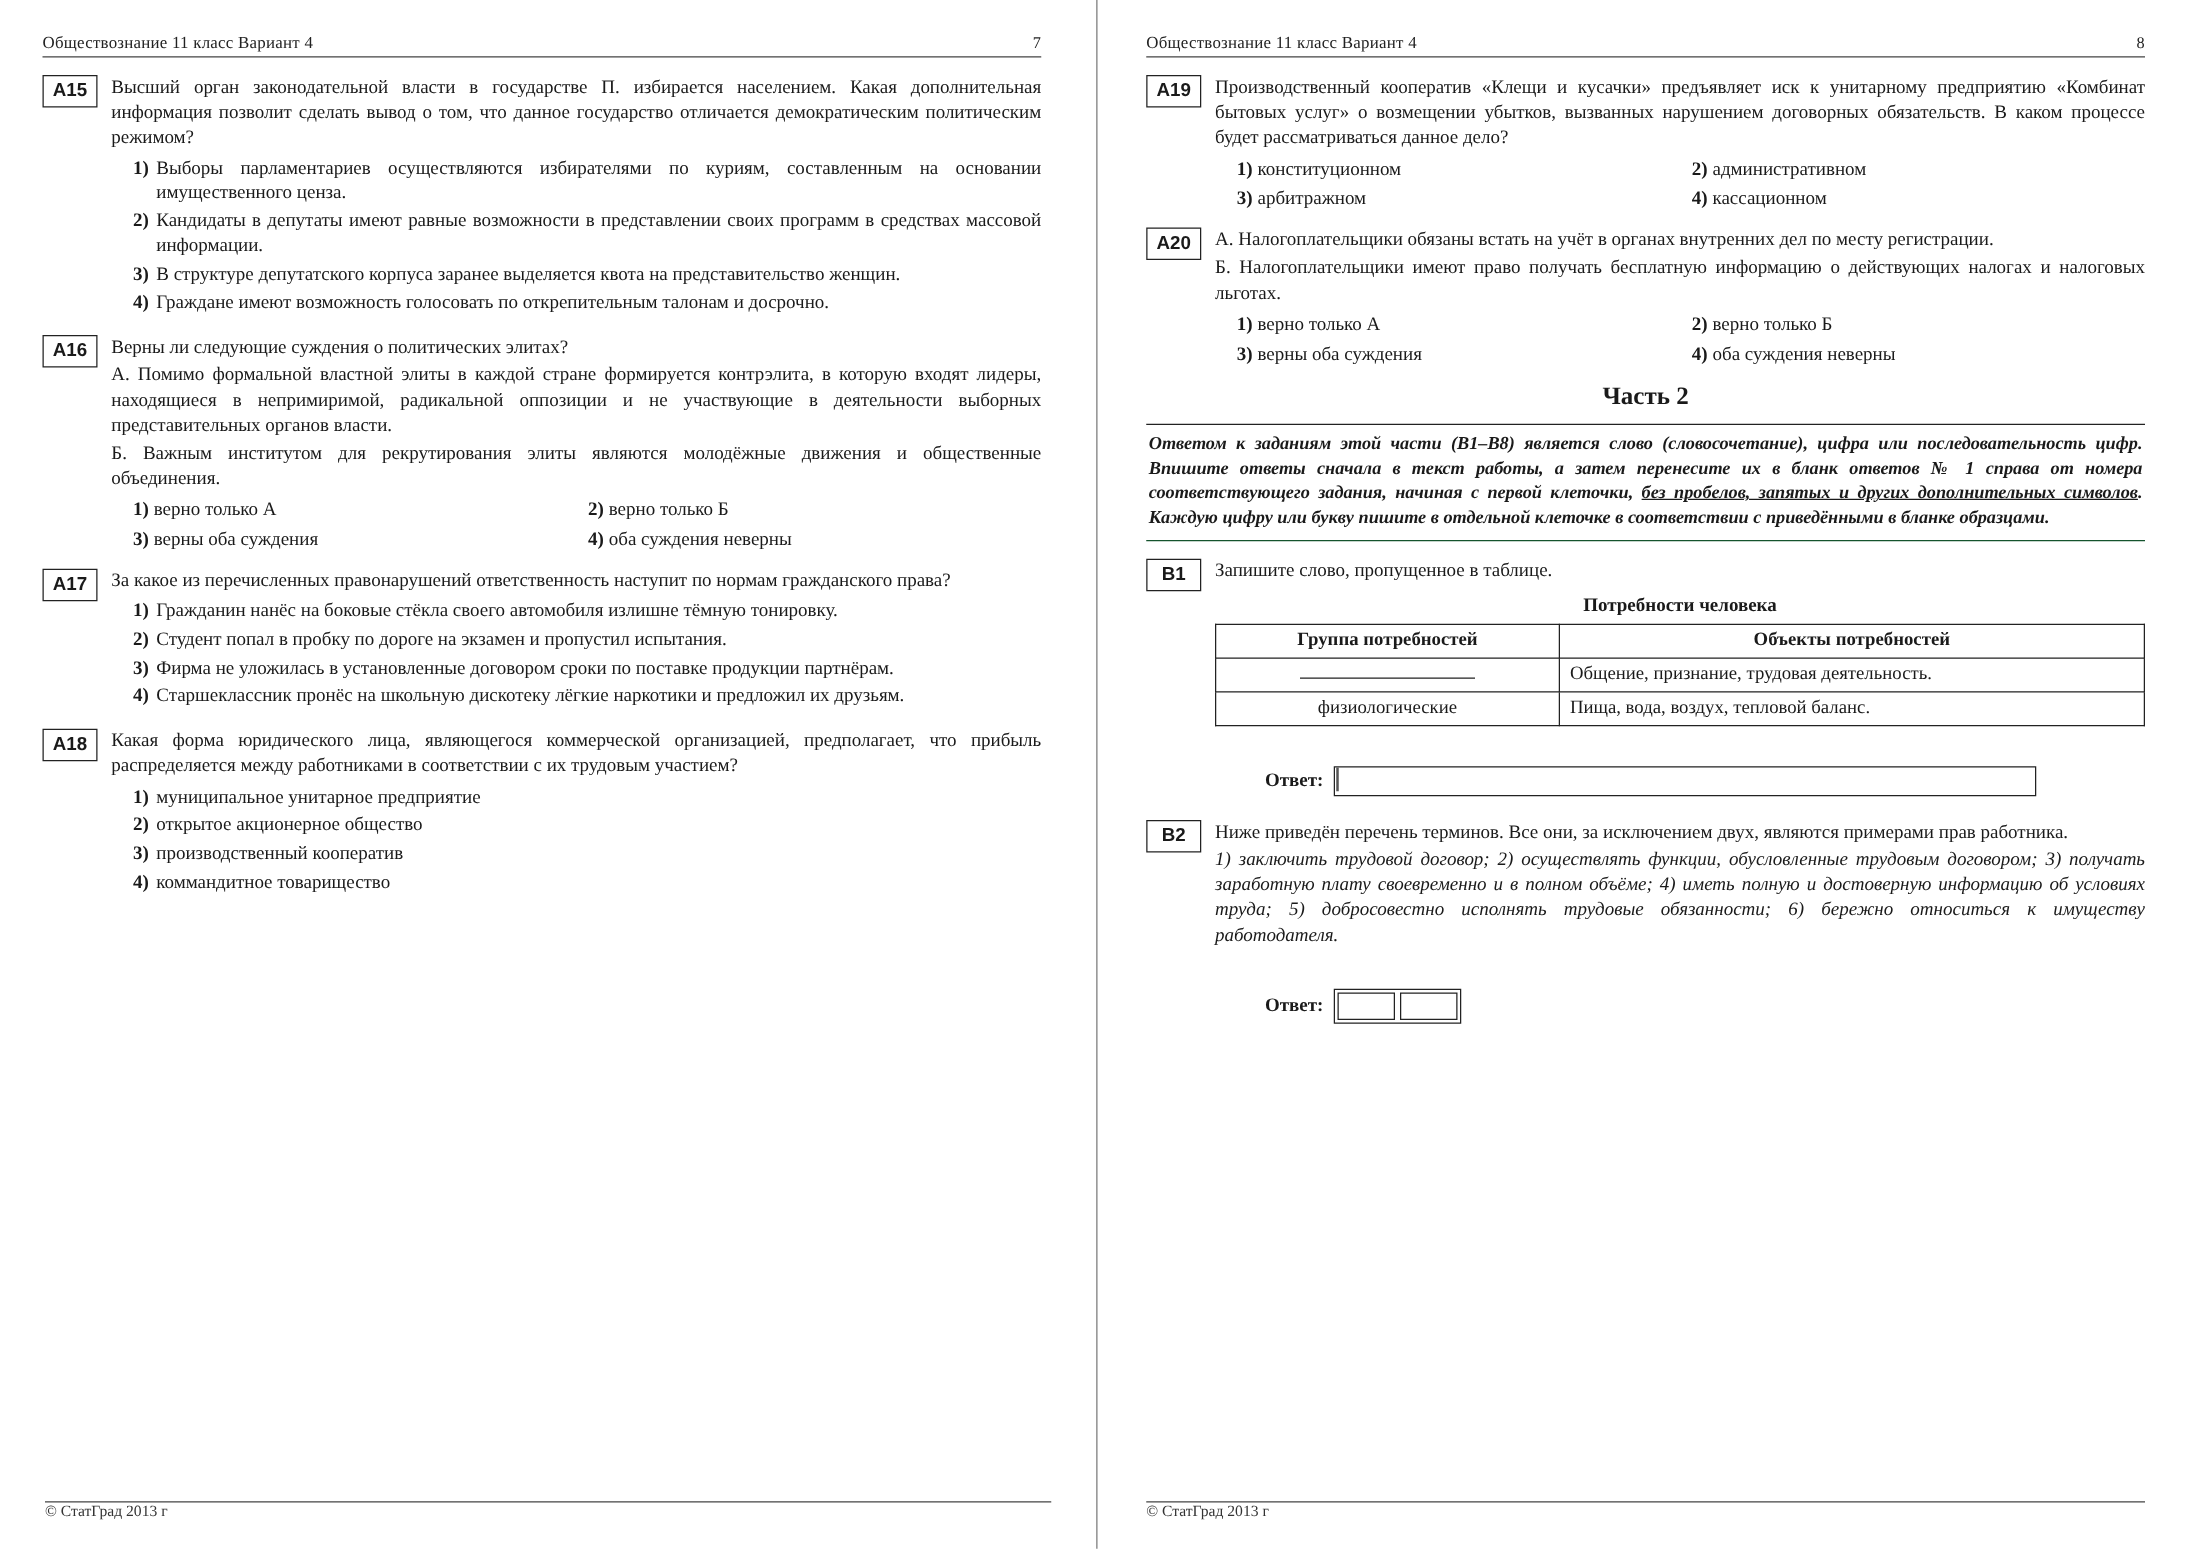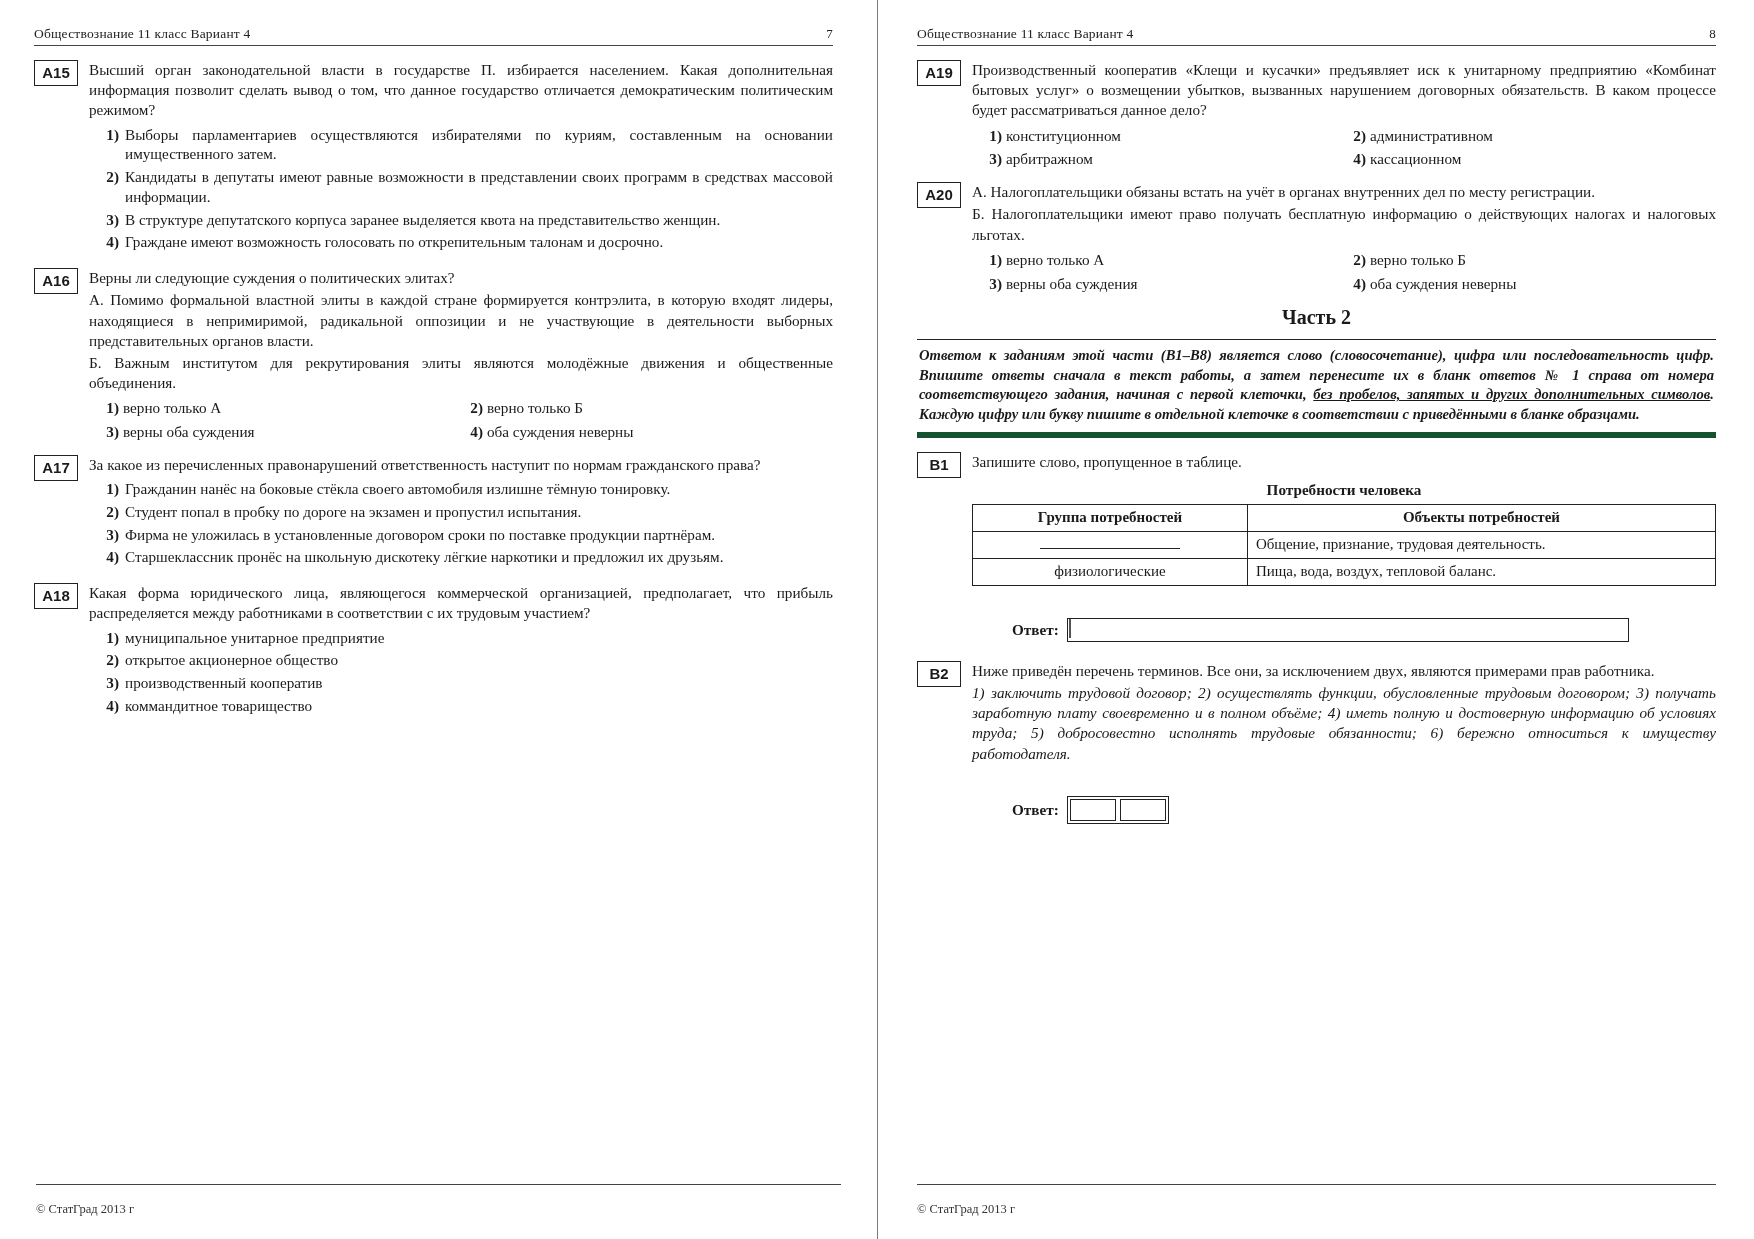--- a/index.html
+++ b/index.html
@@ -50,21 +50,21 @@
     margin-bottom: 14px;
   }
   .pagehead .ttl { font-size: 13.5px; }
   .pagehead .pg { font-size: 13px; }
   .pagefoot {
     position: absolute;
     left: 0; right: 0;
     bottom: 22px;
     border-top: 1px solid #444;
     margin: 0 36px;
-    padding-top: 17px;
+    padding-top: 0;
     font-size: 12.5px;
     color: #333;
   }
   .page-right .pagefoot { margin: 0 38px 0 40px; }
 
   .task {
     display: flex;
     align-items: flex-start;
     margin-bottom: 13px;
   }
@@ -132,21 +132,21 @@
   }
 
   .part-title {
     text-align: center;
     font-weight: bold;
     font-size: 20px;
     margin: 12px 0 10px 0;
   }
   .instr {
     border-top: 1px solid #222;
-    border-bottom: 6px solid #14532d;
+    border-bottom: 1px solid #14532d;
     padding: 6px 2px 7px 2px;
     font-style: italic;
     font-weight: bold;
     font-size: 14.6px;
     line-height: 1.34;
     text-align: justify;
     margin-bottom: 14px;
   }
   .instr u { text-decoration: underline; }
 
@@ -222,21 +222,21 @@
     <div class="pagehead">
       <div class="ttl">Обществознание  11 класс  Вариант 4</div>
       <div class="pg">7</div>
     </div>
 
     <div class="task">
       <div class="tasknum">А15</div>
       <div class="taskbody">
         <p>Высший орган законодательной власти в государстве П. избирается населением. Какая дополнительная информация позволит сделать вывод о том, что данное государство отличается демократическим политическим режимом?</p>
         <ol class="opts">
-          <li><span class="mk">1)</span><span>Выборы парламентариев осуществляются избирателями по куриям, составленным на основании имущественного затем.</span></li>
+          <li><span class="mk">1)</span><span>Выборы парламентариев осуществляются избирателями по куриям, составленным на основании имущественного ценза.</span></li>
           <li><span class="mk">2)</span><span>Кандидаты в депутаты имеют равные возможности в представлении своих программ в средствах массовой информации.</span></li>
           <li><span class="mk">3)</span><span>В структуре депутатского корпуса заранее выделяется квота на представительство женщин.</span></li>
           <li><span class="mk">4)</span><span>Граждане имеют возможность голосовать по открепительным талонам и досрочно.</span></li>
         </ol>
       </div>
     </div>
 
     <div class="task">
       <div class="tasknum">А16</div>
       <div class="taskbody">

